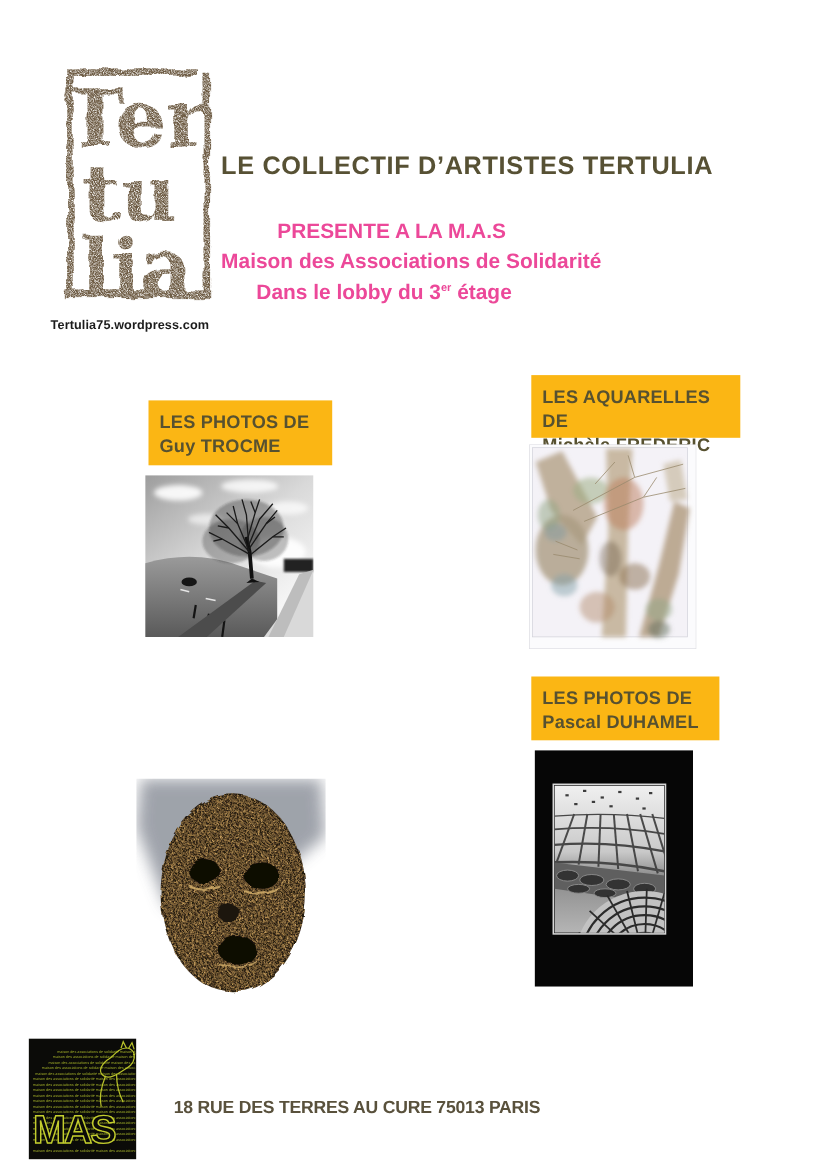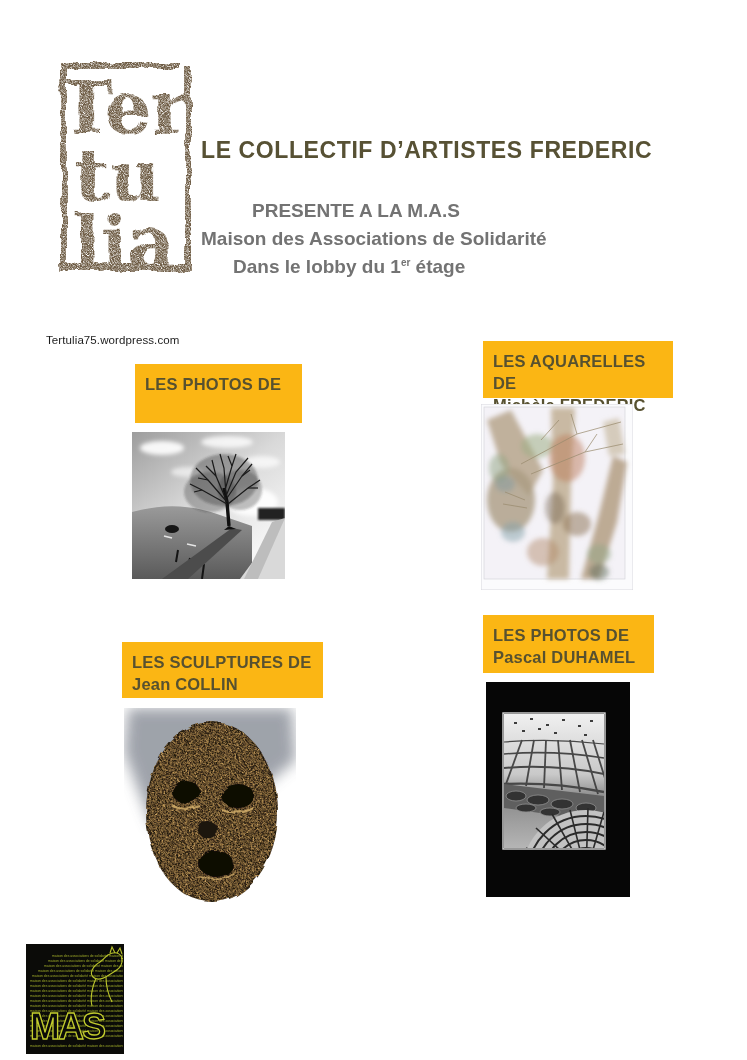--- a/index.html
+++ b/index.html
@@ -3,24 +3,24 @@
 <meta charset="utf-8">
 <style>
   html,body{margin:0;padding:0;background:#ffffff;}
   body{width:747px;height:1060px;overflow:hidden;
        font-family:"Liberation Sans", sans-serif;}
   .poster{position:relative;width:747px;height:1060px;background:#fff;}
 
   
   .stamp{position:absolute;left:56px;top:60px;width:140px;height:214px;}
   .website{position:absolute;left:46px;top:290px;width:160px;
-           font-size:11.5px;font-weight:normal;color:#1c1c1c;letter-spacing:0.1px;margin-top:44px;}
+           font-size:11.5px;font-weight:bold;color:#1c1c1c;letter-spacing:0.1px;}
   .title{position:absolute;left:201px;top:137px;width:500px;
          font-size:23px;font-weight:bold;color:#575134;letter-spacing:0.6px;white-space:nowrap;}
-  .sub{position:absolute;font-size:19px;font-weight:bold;color:#737373;white-space:nowrap;}
+  .sub{position:absolute;font-size:19px;font-weight:bold;color:#ec4899;white-space:nowrap;}
   .sub-presents{left:252px;top:200px;}
   .sub-venue{left:201px;top:228px;text-align:center;}
   .sub-lobby{left:233px;top:256px;}
   .sub-dates{left:248px;top:285px;}
   .sub sup{font-size:10px;vertical-align:super;}
 
   
   .plabel{position:absolute;background:#FBB614;color:#575130;
           font-weight:bold;font-size:16.5px;line-height:22px;
           padding:9px 8px 6px 10px;letter-spacing:0.2px;box-sizing:border-box;}
@@ -63,37 +63,34 @@
       <rect x="5" y="3" width="6" height="206"></rect>
       <rect x="129" y="7" width="6" height="202"></rect>
       <rect x="2" y="204" width="134" height="7"></rect>
       <text x="68" y="73" font-size="72">Ter</text>
       <text x="62" y="141" font-size="72">tu</text>
       <text x="68" y="208" font-size="72">lia</text>
     </g>
   </svg>
   <div class="website">Tertulia75.wordpress.com</div>
 
-  <div class="title">LE COLLECTIF D’ARTISTES FREDERIC</div>
+  <div class="title">LE COLLECTIF D’ARTISTES TERTULIA</div>
   <div class="sub sub-presents">PRESENTE A LA M.A.S</div>
   <div class="sub sub-venue">Maison des Associations de Solidarité</div>
   <div class="sub sub-lobby">
-    <span>Dans le lobby du 1</span><sup>er</sup><span> étage</span>
+    <span>Dans le lobby du 3</span><sup>er</sup><span> étage</span>
   </div>
 
   <div class="plabel plabel-trocme">
     <div>LES PHOTOS DE</div>
+    <div>Guy TROCME</div>
   </div>
   <div class="plabel plabel-frederic">
     <div>LES AQUARELLES DE</div>
     <div>Michèle FREDERIC</div>
-  </div>
-  <div class="plabel plabel-collin">
-    <div>LES SCULPTURES DE</div>
-    <div>Jean COLLIN</div>
   </div>
   <div class="plabel plabel-duhamel">
     <div>LES PHOTOS DE</div>
     <div>Pascal DUHAMEL</div>
   </div>
 
   <svg class="art art-trocme" viewBox="0 0 153 147" xmlns="http://www.w3.org/2000/svg">
     <defs>
       <linearGradient id="skyG" x1="0" y1="0" x2="0.7" y2="0.9">
         <stop offset="0" stop-color="#9d9d9d"></stop>
@@ -343,14 +340,15 @@
           <path d="M91,9 l3,-5 l2,6"></path>
         <path d="M82,11 C90,6 97,10 96,18 C95,25 89,27 83,31 C77,35 71,37 67,33 C63,29 67,22 74,18 C78,15 79,13 82,11 Z"></path>
         <path d="M95,15 l7,-3"></path>
         <path d="M70,34 C66,44 64,54 66,62"></path>
         <path d="M80,33 C80,42 82,50 86,58"></path>
       </g>
       <text x="4" y="95" font-size="36" font-weight="bold" fill="#0b0b08" stroke="#c3cd2e" stroke-width="1.3" letter-spacing="-2">MAS</text>
     </g>
   </svg>
 
+  <div class="addr addr1">18 RUE DES TERRES AU CURE 75013 PARIS</div>
 
 </div>
 
 </body></html>

